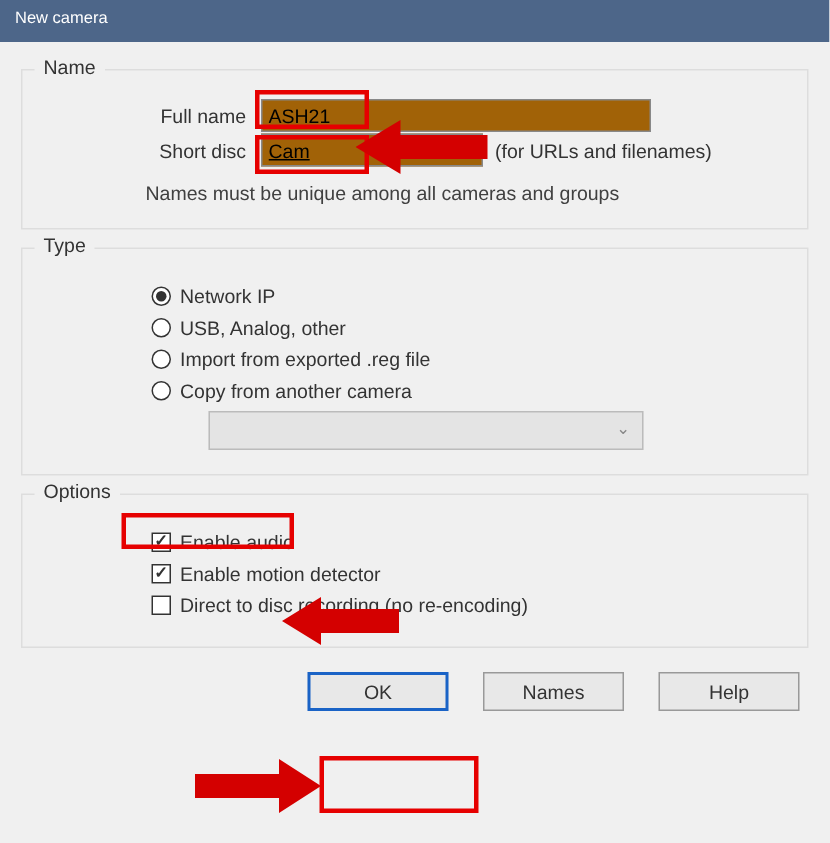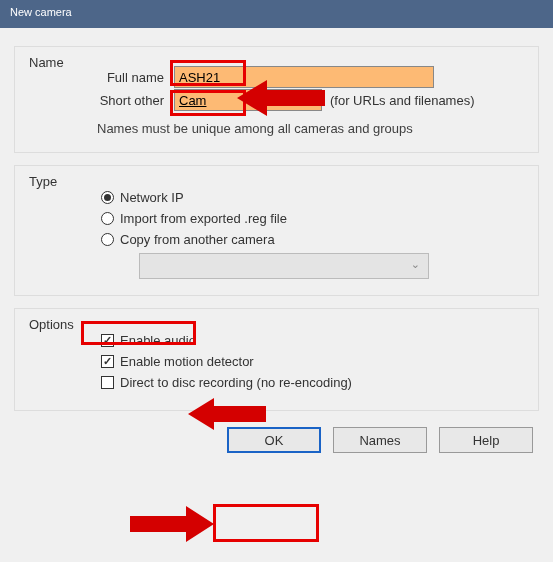--- a/index.html
+++ b/index.html
@@ -27,40 +27,39 @@
     padding: 18px 14px 14px 14px;
     position: relative;
   }
   .group-title {
     position: absolute;
     top: -10px;
     left: 8px;
     background: #f0f0f0;
     padding: 0 6px;
     color: #333;
-    margin-top: 18px;
   }
   .row {
     display: flex;
     align-items: center;
     margin: 1px 0;
   }
   .lbl {
     width: 145px;
     text-align: right;
     padding-right: 10px;
     color: #333;
   }
   input[type=text] {
     border: 1px solid #888;
     padding: 2px 4px;
     font-family: inherit;
     font-size: 13px;
     height: 22px;
-    background: #fdba74;
+    background: #a16207;
   }
   .fullname { width: 260px; }
   .shortname { width: 148px; text-decoration: underline; }
   .rbox-full {
     position: absolute;
     border: 3px solid #e60000;
     pointer-events: none;
   }
   .hint { margin-left: 8px; color: #333; }
   .note { margin: 10px 0 2px 68px; color: #404040; }
@@ -92,21 +91,21 @@
     width: 290px; height: 26px;
     background: #e4e4e4;
     border: 1px solid #bbb;
     position: relative;
   }
   .combo .chev {
     position:absolute; right:8px; top:4px; font-size:11px; color:#888;
   }
   .btnbar {
     display: flex;
-    gap: 12px;
+    gap: 23px;
     justify-content: flex-end;
     padding: 12px 20px 0 0;
   }
   .btn {
     width: 94px; height: 26px;
     border: 1px solid #999;
     background: #e8e8e8;
     display:flex; align-items:center; justify-content:center;
     cursor: pointer;
   }
@@ -135,21 +134,21 @@
 </div>
 
 <div class="group" style="margin-top:18px;">
   <div class="group-title">Name</div>
 
   <div class="row">
     <div class="lbl">Full name</div>
     <input type="text" class="fullname" value="ASH21" style="">
   </div>
   <div class="row">
-    <div class="lbl">Short other</div>
+    <div class="lbl">Short disc</div>
     <input type="text" class="shortname" value="Cam" style="">
     <div class="hint">(for URLs and filenames)</div>
   </div>
   <div class="note">Names must be unique among all cameras and groups</div>
 
   <div class="rbox-full" style="left:155px; top:13px; width:76px; height:26px;"></div>
   <div class="rbox-full" style="left:155px; top:43px; width:76px; height:26px;"></div>
 </div>
 
 <div class="arrow" style="left:237px; top:76px;">
@@ -160,20 +159,24 @@
 
 <div class="group">
   <div class="group-title">Type</div>
 
   <div class="radio-row">
     <span class="radio sel"></span>
     <span>Network IP</span>
   </div>
   <div class="radio-row">
     <span class="radio"></span>
+    <span>USB, Analog, other</span>
+  </div>
+  <div class="radio-row">
+    <span class="radio"></span>
     <span>Import from exported .reg file</span>
   </div>
   <div class="radio-row">
     <span class="radio"></span>
     <span>Copy from another camera</span>
   </div>
   <div class="combo">
     <span class="chev">⌄</span>
   </div>
 </div>

